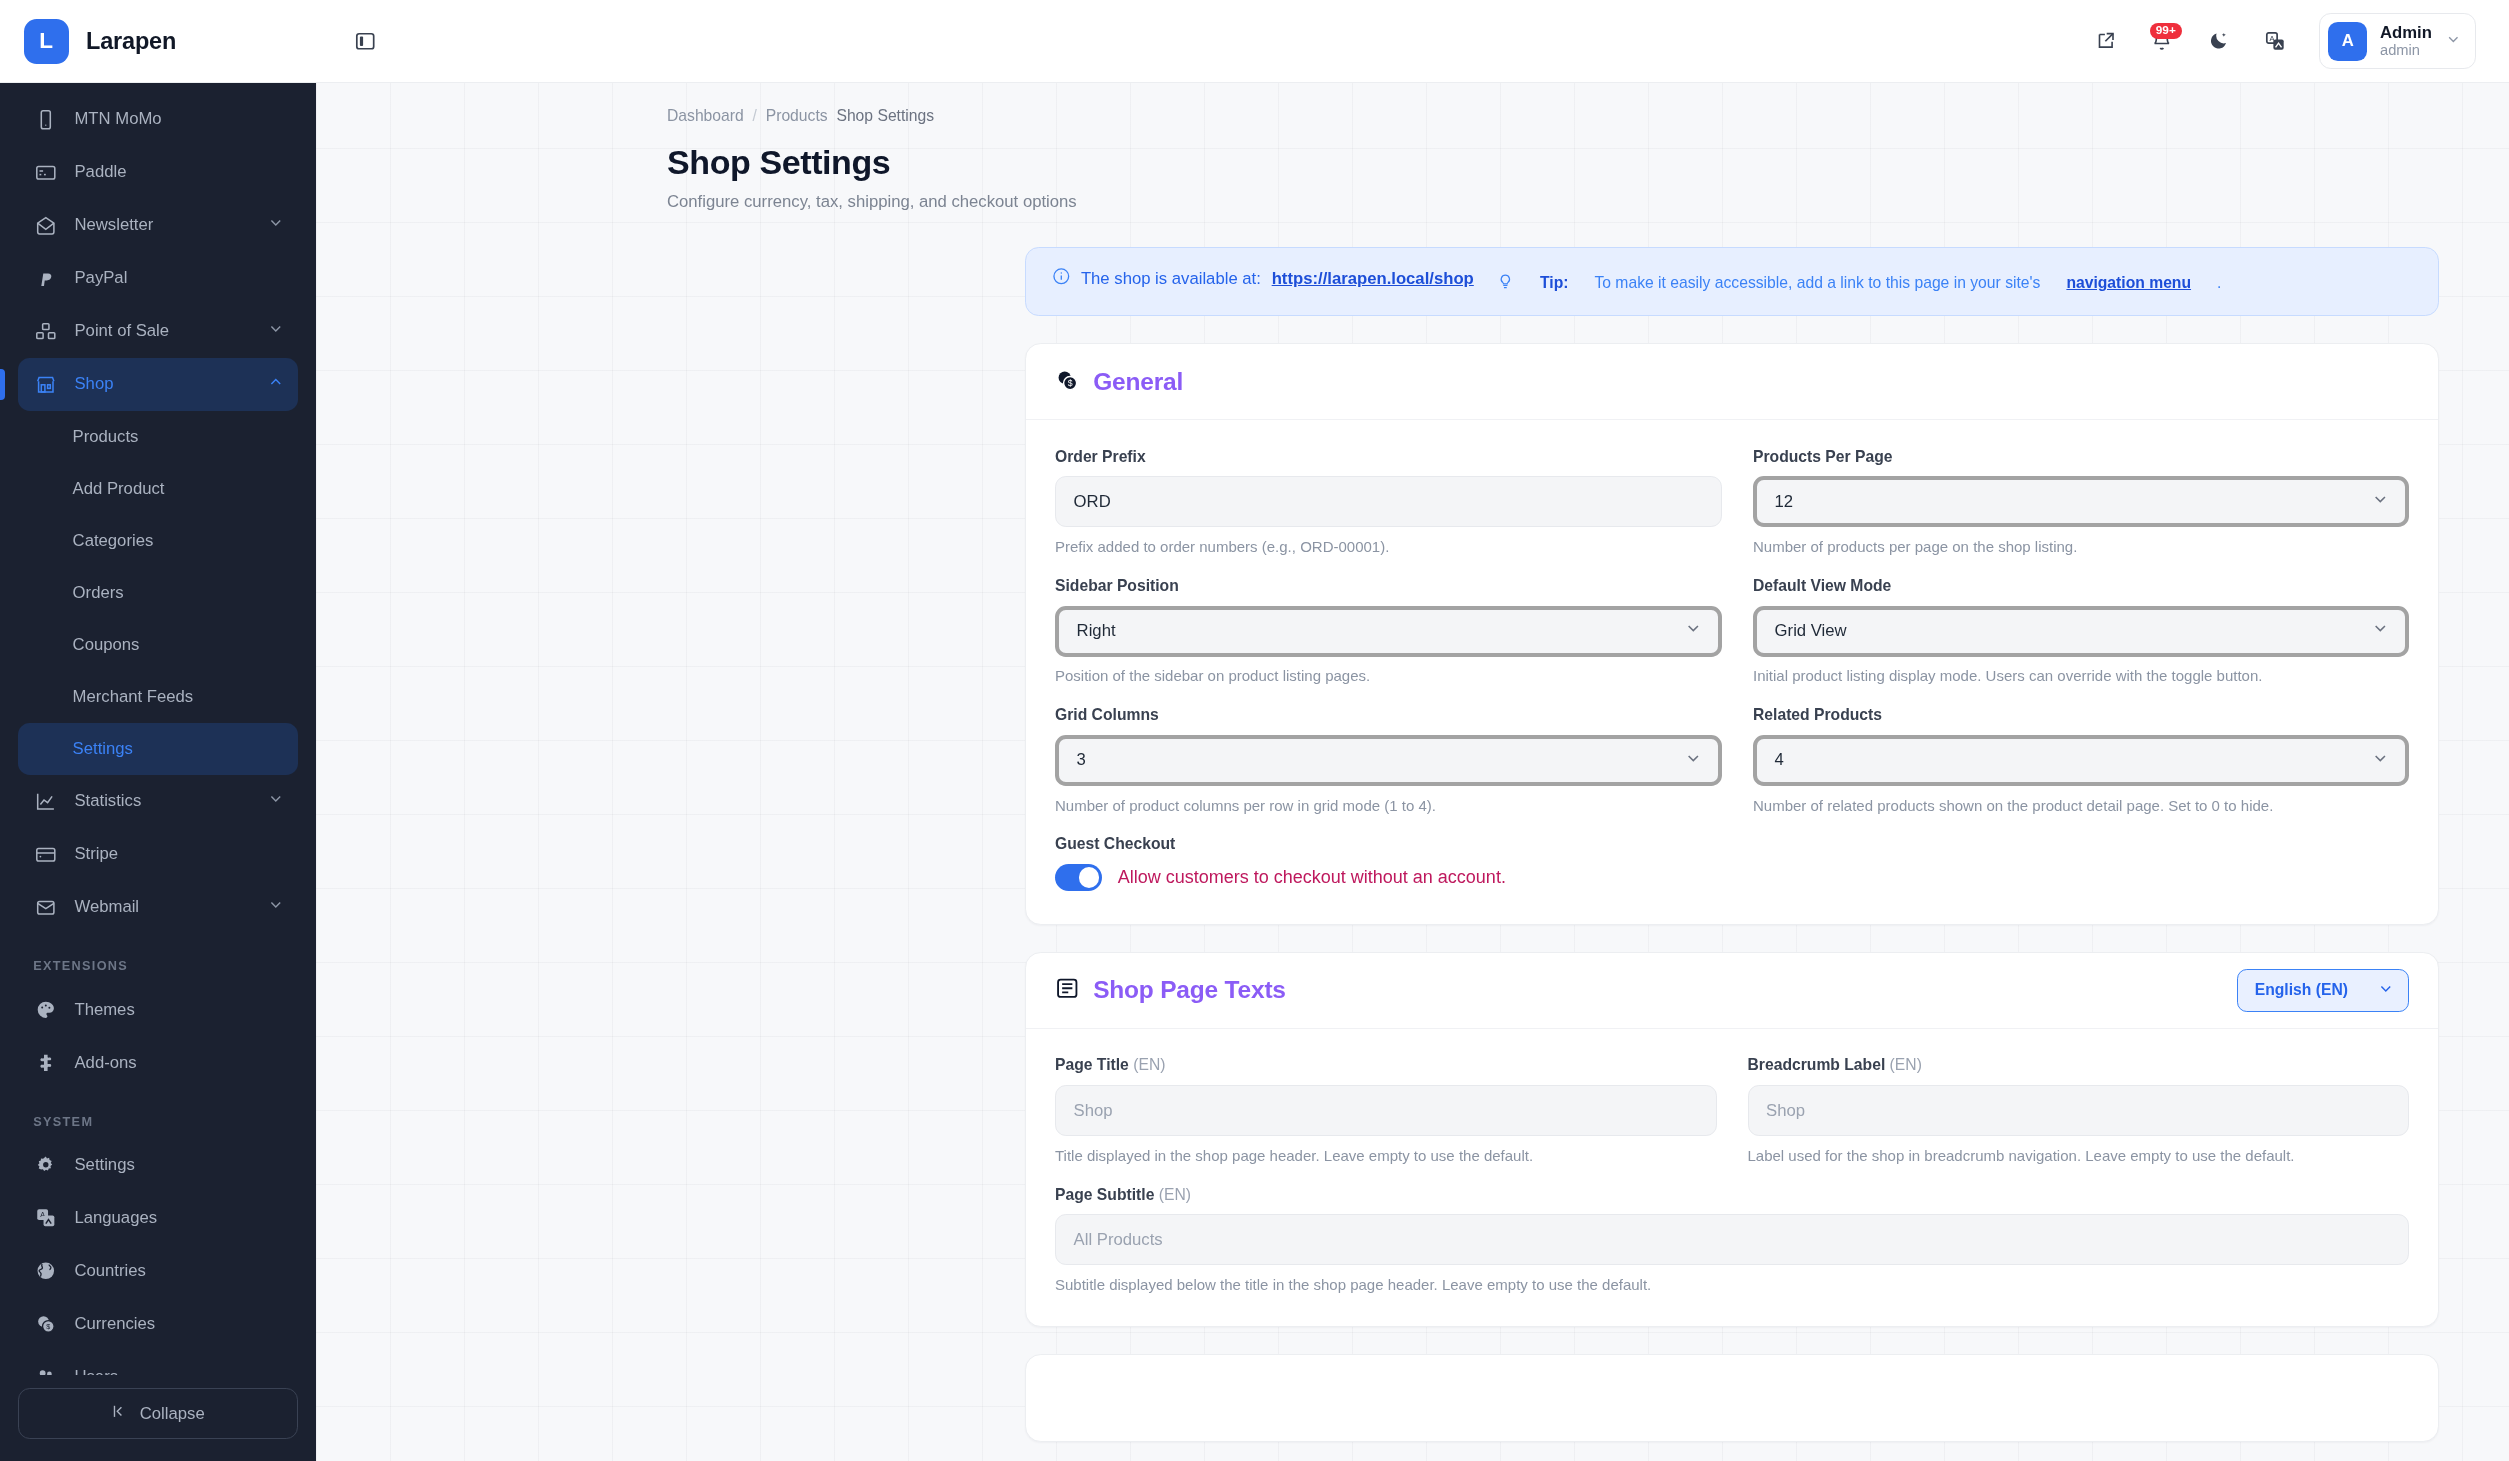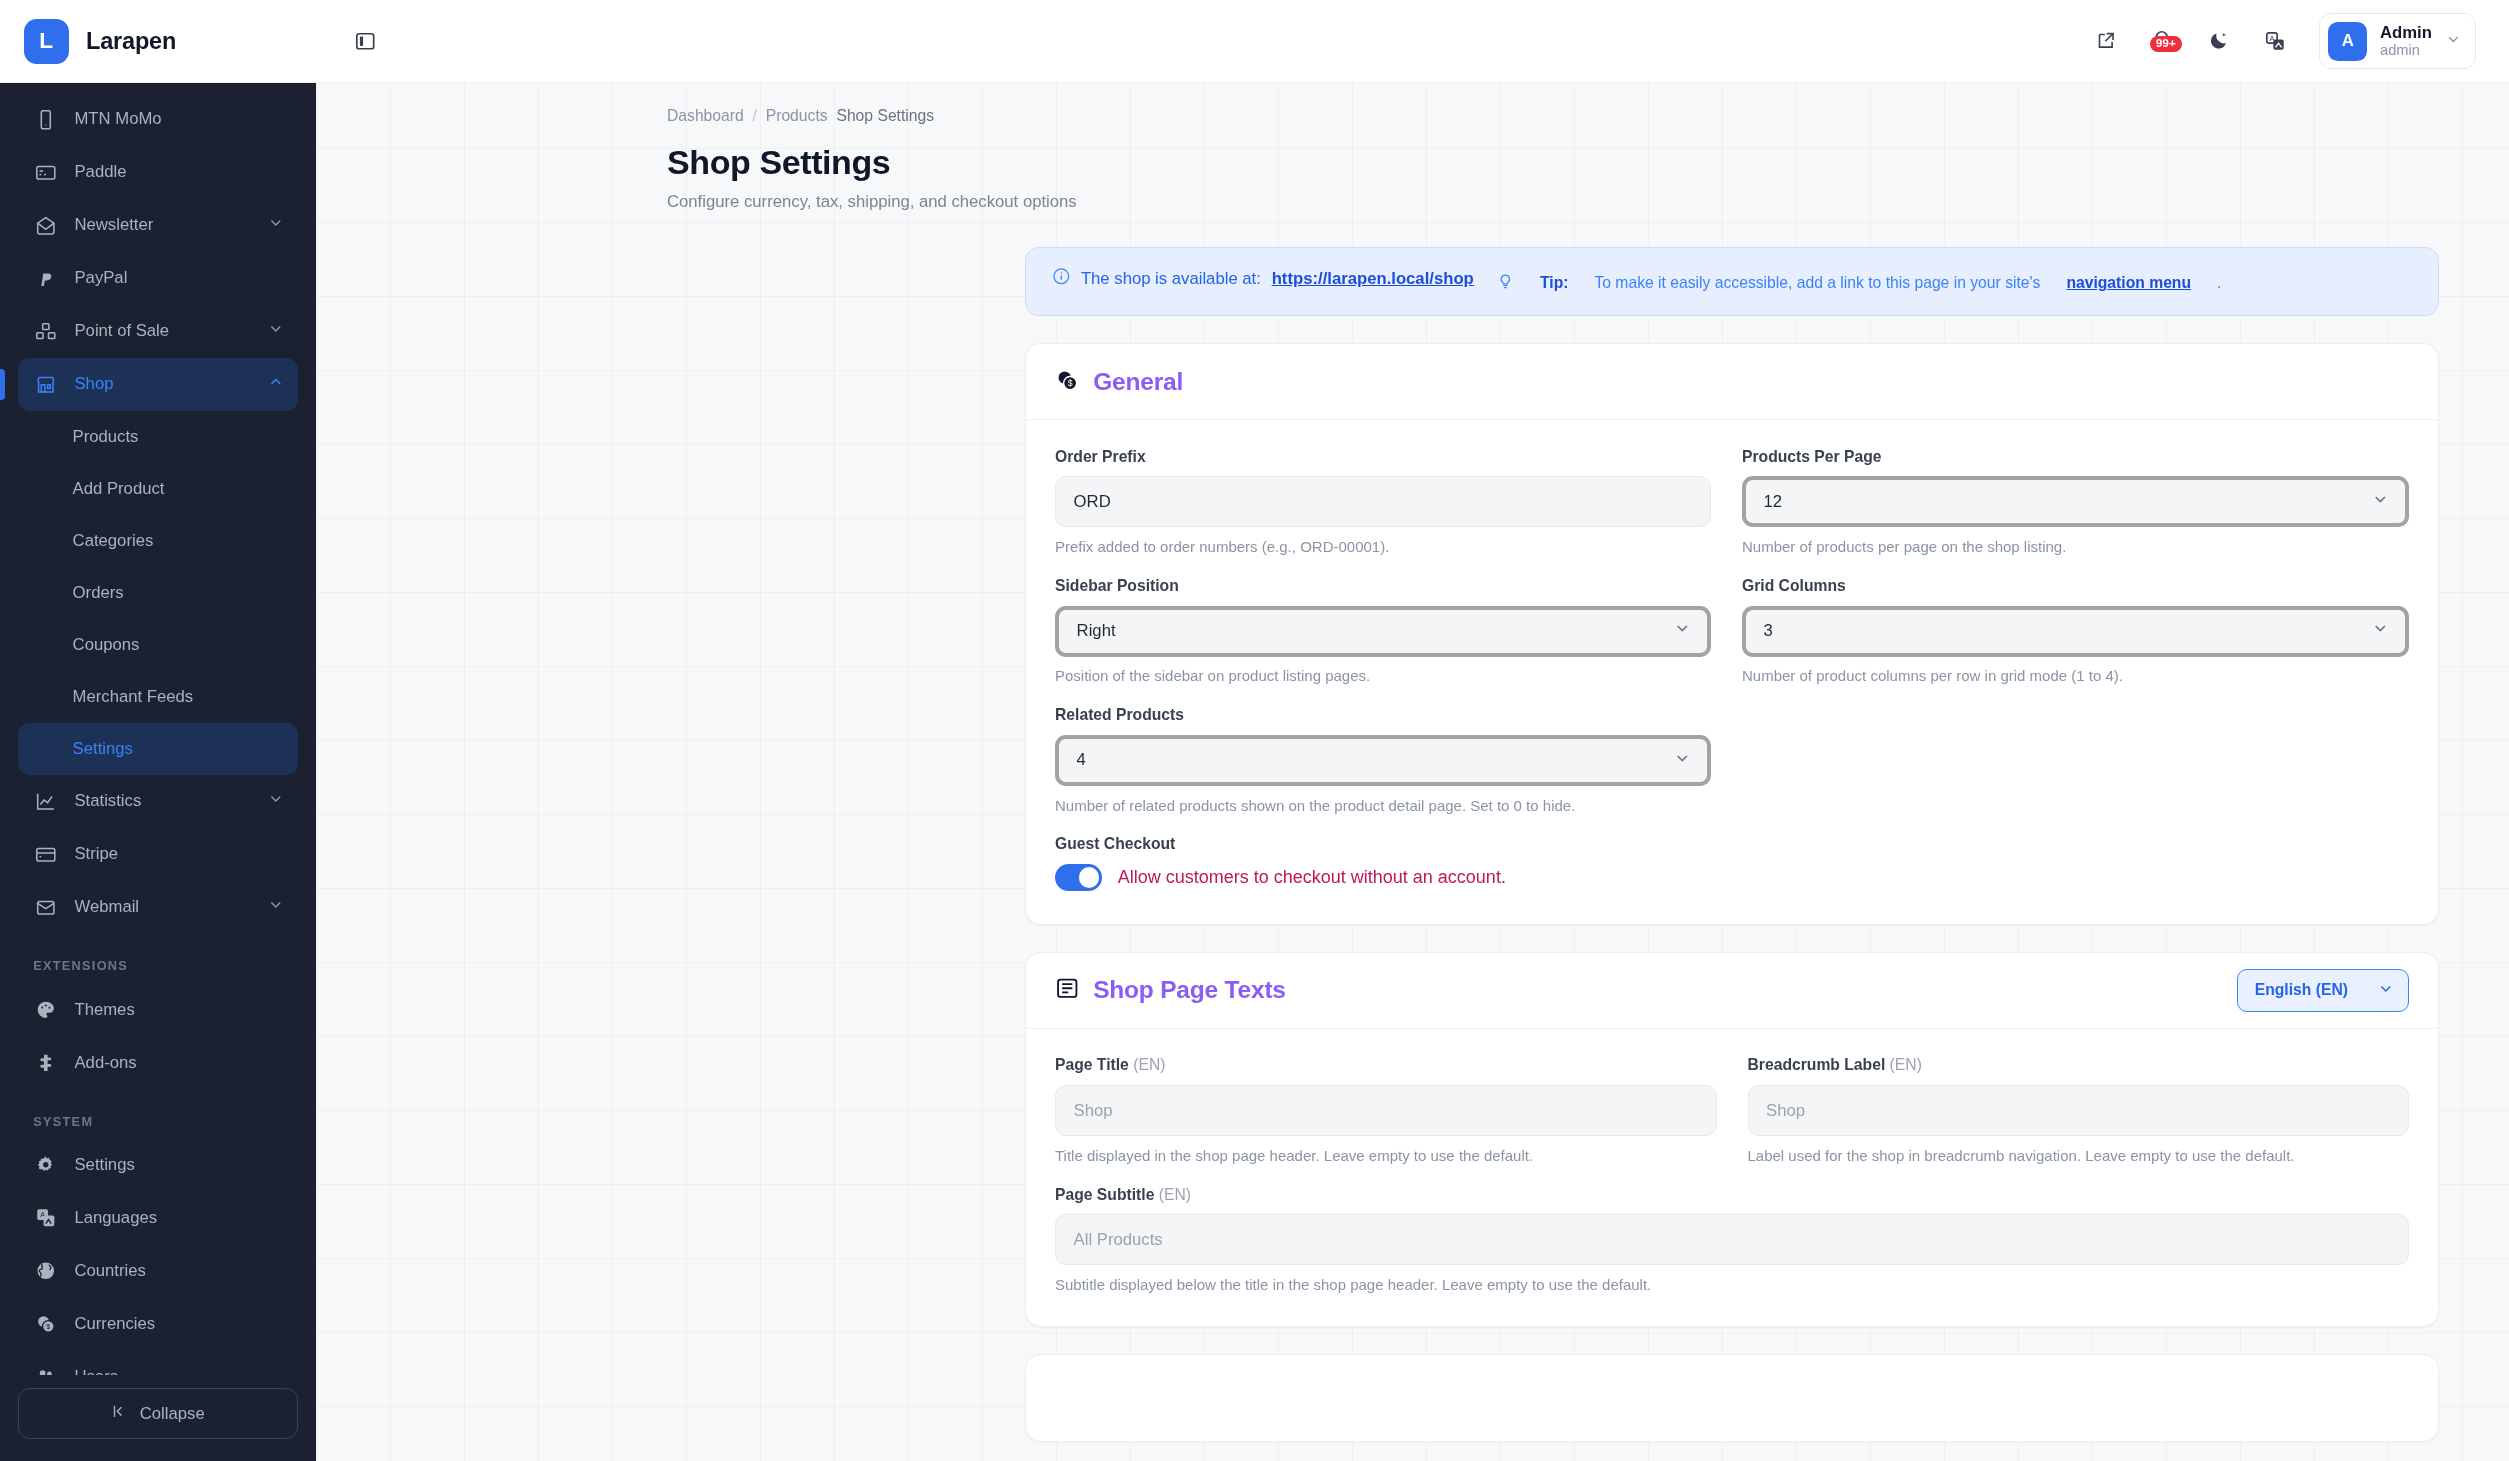--- a/index.html
+++ b/index.html
@@ -102,21 +102,21 @@
     padding: 0 33px 0 27.4px;
   }
   .icon-btn {
     width: 43px; height: 43px; border-radius: 9.8px;
     display: flex; align-items: center; justify-content: center;
     background: transparent; border: none; cursor: pointer; position: relative;
   }
   .icon-btn svg { stroke: #394150; fill: none; stroke-width: 1.8; }
   .topbar-right { display: flex; align-items: center; gap: 13.7px; }
   .badge {
-    position: absolute; top: 16px; right: 2px;
+    position: absolute; top: 3px; right: 2px;
     background: #ef2f3c; color: #fff;
     font-size: 11.8px; font-weight: 700;
     border-radius: 9.8px; padding: 2px 5.9px 2.9px 5.9px; line-height: 1;
     min-width: 29px; text-align: center;
   }
   .user-chip {
     display: flex; align-items: center; gap: 12.7px;
     border: 1px solid #e7e9ed; border-radius: 11.8px;
     padding: 7.8px 13.7px 7.8px 8.8px; margin-left: 7.8px; cursor: pointer;
     background: #fff;
@@ -581,20 +581,30 @@
                   <div class="field-label">Sidebar Position</div>
                   <div class="select">
                     <span>Right</span>
                     <span><svg viewBox="0 0 24 24">
                           <polyline points="6 9 12 15 18 9"></polyline>
                         </svg></span>
                   </div>
                   <div class="hint">Position of the sidebar on product listing pages.</div>
                 </div>
 
+                <div class="field">
+                  <div class="field-label">Default View Mode</div>
+                  <div class="select">
+                    <span>Grid View</span>
+                    <span><svg viewBox="0 0 24 24">
+                          <polyline points="6 9 12 15 18 9"></polyline>
+                        </svg></span>
+                  </div>
+                  <div class="hint">Initial product listing display mode. Users can override with the toggle button.</div>
+                </div>
 
                 <div class="field">
                   <div class="field-label">Grid Columns</div>
                   <div class="select narrow">
                     <span>3</span>
                     <span><svg viewBox="0 0 24 24">
                           <polyline points="6 9 12 15 18 9"></polyline>
                         </svg></span>
                   </div>
                   <div class="hint">Number of product columns per row in grid mode (1 to 4).</div>

